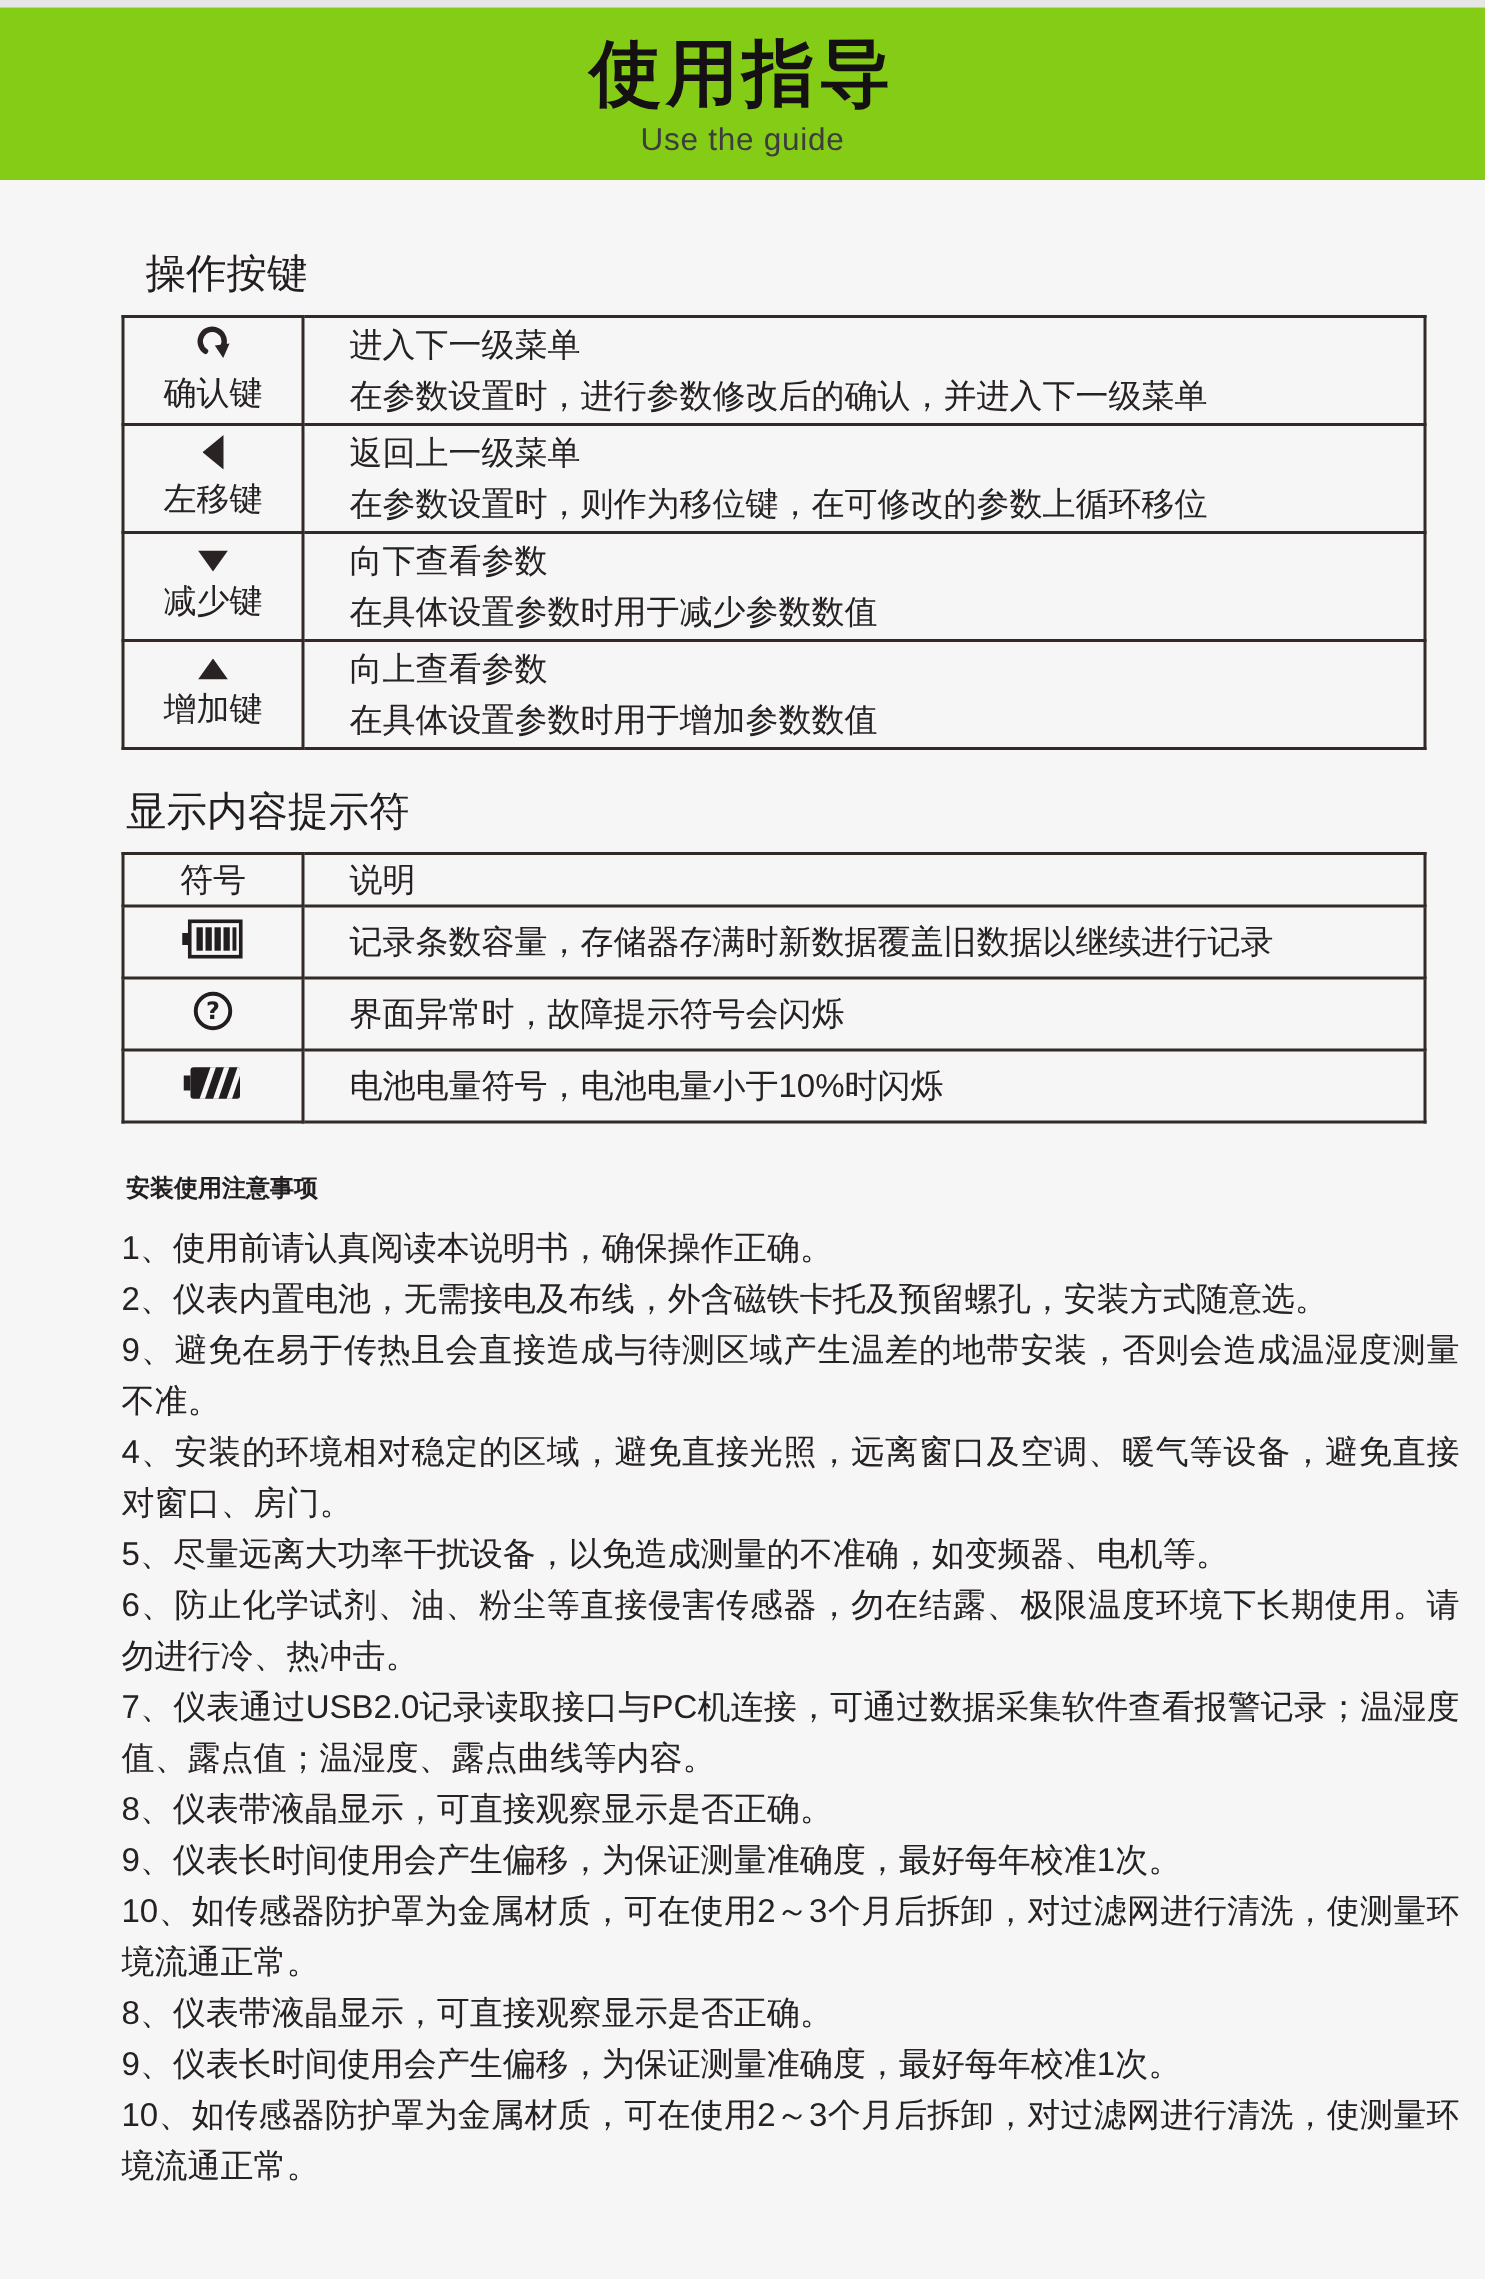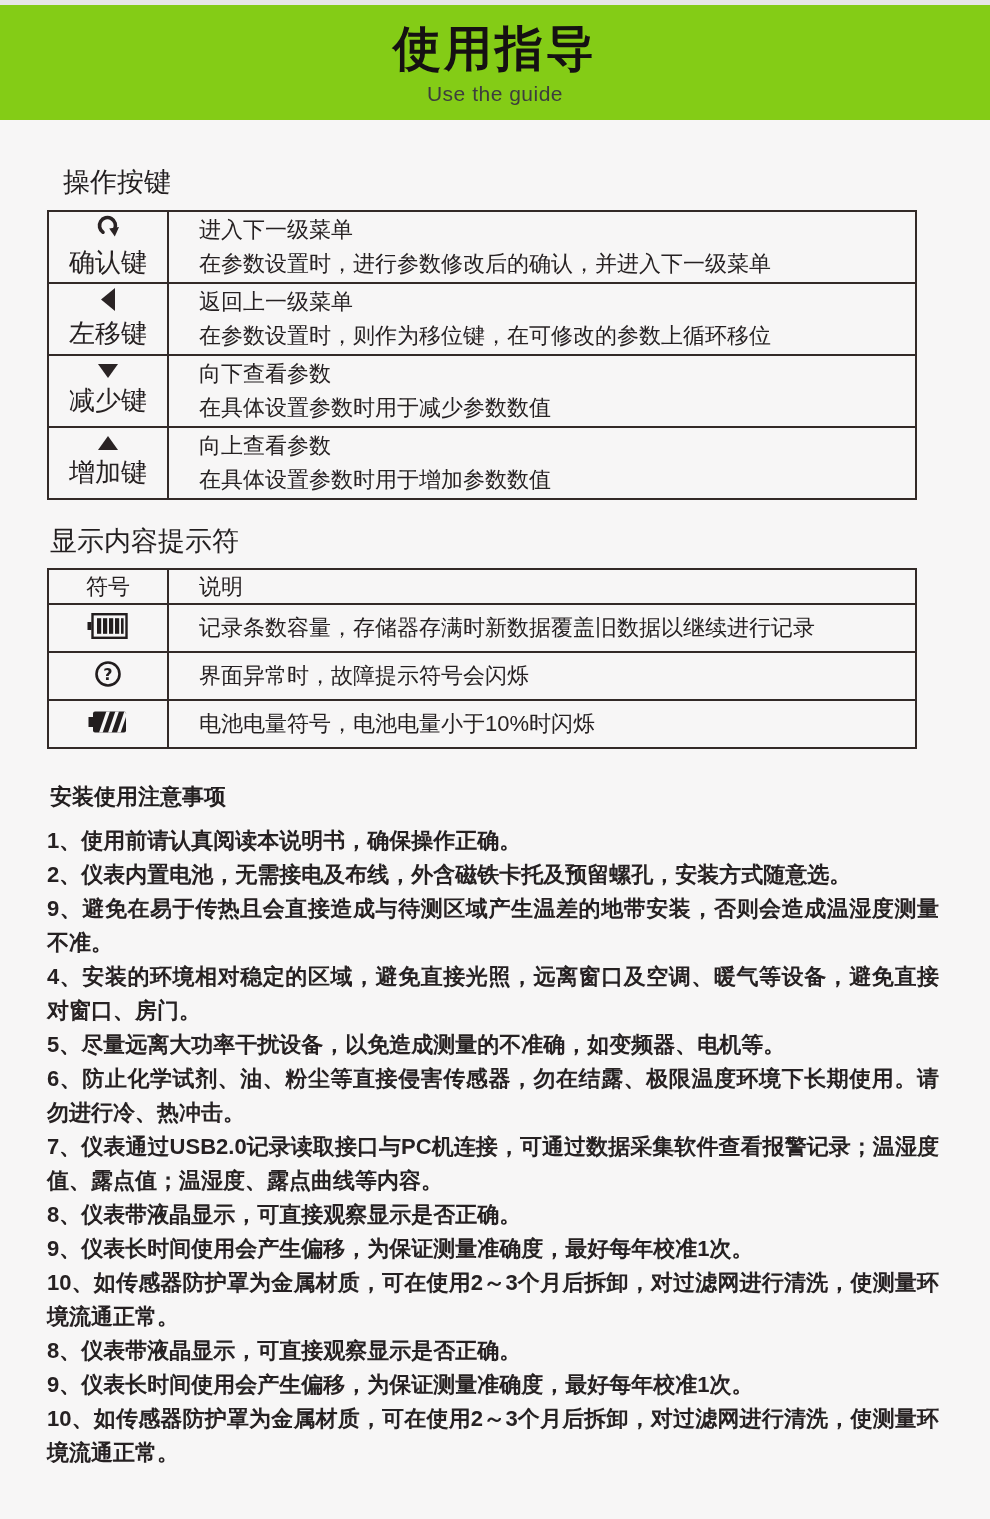--- a/index.html
+++ b/index.html
@@ -14,57 +14,57 @@
   .header {
     height: 115px; background: #84cc16; text-align: center;
   }
   .page-title {
     margin: 0; padding-top: 12px;
     font-size: 48px; font-weight: bold; letter-spacing: 3px; color: #151112;
   }
   .page-subtitle {
     margin-top: 1px; font-size: 21px; color: #3d3d3d; letter-spacing: 0.5px; text-align: center;
   }
-  .content { padding-left: 47px; }
+  .content { padding-left: 81px; }
 
   h2.sec-heading {
     font-size: 27px; font-weight: 400; color: #221e1f; margin: 0;
   }
   .keys-heading { margin: 44px 0 0 16px !important; }
   .symbols-heading { margin: 23px 0 0 3px !important; }
   h3.notes-heading {
-    font-size: 22px; font-weight: bold; color: #221e1f; margin: 33px 0 0 3px;
+    font-size: 16px; font-weight: bold; color: #221e1f; margin: 33px 0 0 3px;
   }
 
   table.grid {
     border-collapse: collapse; width: 870px; table-layout: fixed;
     background: #f7f6f6;
   }
   table.grid td { border: 2px solid #332a28; }
   .keys-table { margin-top: 10px; }
   .keys-table td { height: 62px; }
   .symbols-table { margin-top: 9px; }
   .symbols-table tr.head td { height: 35px; }
   .symbols-table tr.row td { height: 48px; }
 
   .col-icon { width: 120px; text-align: center; vertical-align: middle; }
   .col-desc { padding-left: 30px; vertical-align: middle; }
 
   .key-cell-inner { display: flex; flex-direction: column; align-items: center; justify-content: center; gap: 5px; }
-  .key-label { font-size: 26px; color: #262122; }
+  .key-label { font-size: 22px; color: #262122; }
   .desc-line { font-size: 22px; line-height: 34px; color: #262122;
                white-space: nowrap; overflow: visible; }
 
   .sym-head { font-size: 22px; color: #262122; }
   .sym-desc { font-size: 22px; color: #262122; white-space: nowrap; }
 
   .icon-wrap { display: inline-flex; align-items: center; justify-content: center; }
 
   .notes { margin-top: 12px; width: 892px; }
-  .notes p { margin: 0; font-size: 22px; line-height: 34px; color: #262122; text-align: justify; font-weight: bold; }
+  .notes p { margin: 0; font-size: 22px; line-height: 34px; color: #262122; text-align: justify; }
 </style>
 </head>
 <body>
 
 <div>
   <div class="top-strip"></div>
 
   <header class="header">
     <h1 class="page-title">使用指导</h1>
     <div class="page-subtitle">Use the guide</div>

